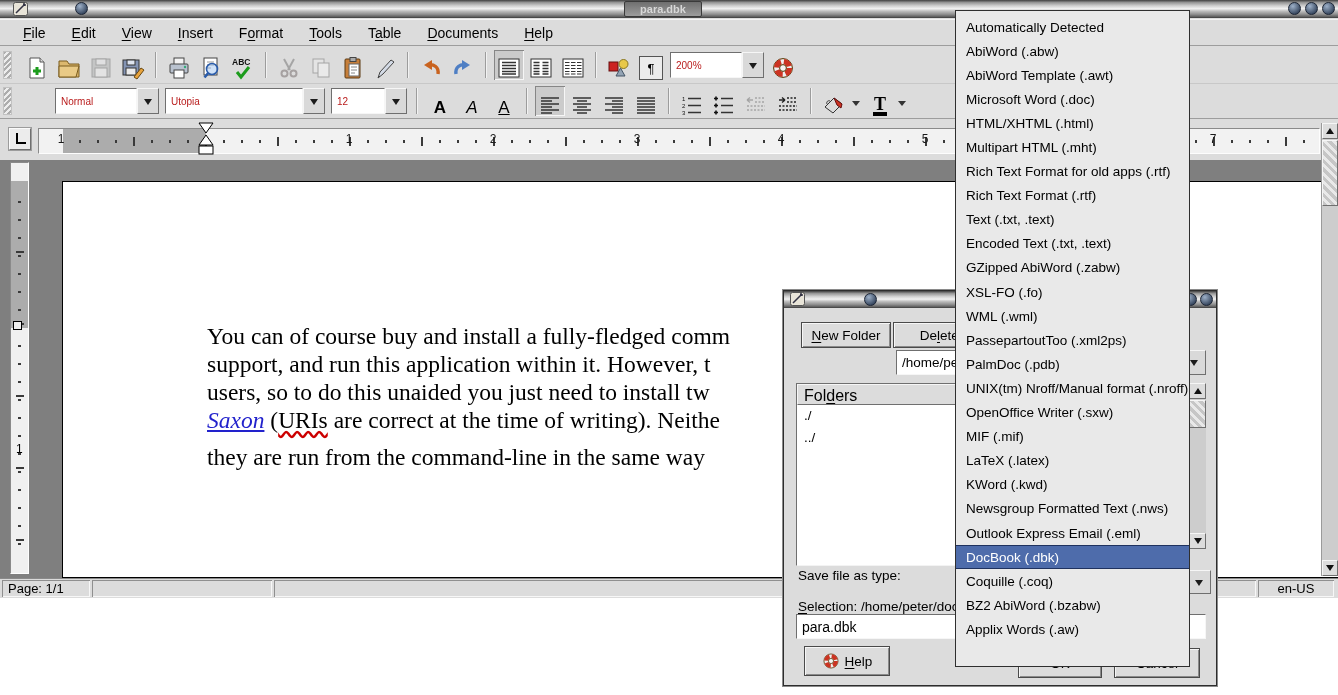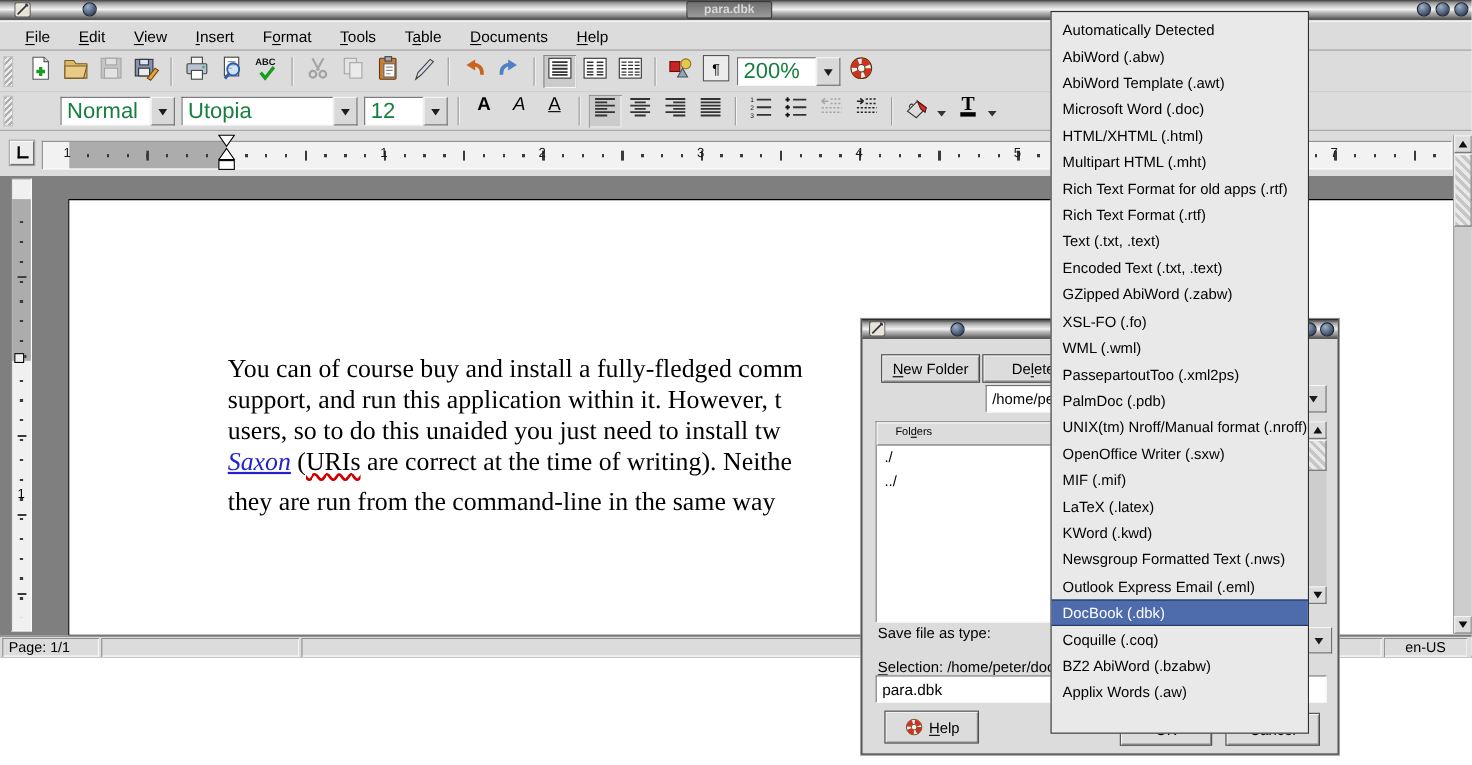--- a/index.html
+++ b/index.html
@@ -15,27 +15,27 @@
   .round-btn{position:absolute;top:2px;width:13px;height:13px;border-radius:50%;border:1px solid #1d2636;
     background:radial-gradient(circle at 35% 30%,#9db0c8,#37475f 75%);box-sizing:border-box;}
   .appicon{position:absolute;left:13px;top:2px;width:15px;height:14px;}
   .menubar{position:absolute;top:19px;left:0;right:0;height:27px;background:#dcdcdc;border-top:1px solid #f4f4f4;
     border-bottom:1px solid #9d9d9d;display:flex;align-items:center;padding-left:10px;font-size:14px;box-sizing:border-box;}
   .menu-item{padding:3px 13px;}
   .toolbar{position:absolute;left:0;right:0;background:#dcdcdc;display:flex;align-items:center;box-sizing:border-box;}
   #toolbar1{top:47px;height:37px;border-bottom:1px solid #c8c8c8;}
   #toolbar2{top:84px;height:35px;border-bottom:1px solid #9d9d9d;}
   .grippy{width:7px;height:26px;margin:0 9px 0 3px;background:repeating-linear-gradient(135deg,#adadad 0 2px,#ededed 2px 4px);border:1px solid #c2c2c2;}
-  .tbtn{width:30px;height:30px;display:flex;align-items:flex-start;justify-content:center;margin:0 1px;box-sizing:border-box;}
+  .tbtn{width:30px;height:30px;display:flex;align-items:flex-end;justify-content:center;margin:0 1px;box-sizing:border-box;}
   .tbtn.pressed{background:#cbcbcb;box-shadow:inset 1px 1px 0 #868686, inset -1px -1px 0 #f6f6f6;}
   .tbtn.disabled{opacity:.40;filter:grayscale(.9);}
   .sep{width:0;height:26px;margin:0 6px;border-left:1px solid #9c9c9c;border-right:1px solid #f2f2f2;}
   .combo{display:flex;height:26px;margin:0 3px;}
-  .combo .field{background:#fff;border:1px solid;border-color:#6f6f6f #f6f6f6 #f6f6f6 #6f6f6f;font-size:20px;
-    padding:0 5px;display:flex;align-items:center;box-sizing:border-box;font-family:inherit;color:#15803d;}
+  .combo .field{background:#fff;border:1px solid;border-color:#6f6f6f #f6f6f6 #f6f6f6 #6f6f6f;font-size:10px;
+    padding:0 5px;display:flex;align-items:center;box-sizing:border-box;font-family:inherit;color:#b91c1c;}
   input.field{outline:none;}
   .combo .arrowbtn{width:22px;background:#d9d9d9;border:1px solid;border-color:#f6f6f6 #6f6f6f #6f6f6f #f6f6f6;
     display:flex;align-items:center;justify-content:center;box-sizing:border-box;}
   .tri-down{width:0;height:0;border:4px solid transparent;border-top:6px solid #1c1c1c;margin-top:5px;}
   .fmtA{font-size:17px;line-height:17px;}
   .bigT{font-family:"Liberation Serif",serif;font-size:18px;font-weight:bold;border-bottom:4px solid #000;line-height:16px;padding:0 1px;}
   .chev{width:0;height:0;border:4px solid transparent;border-top:5px solid #333;margin:8px 4px 0 2px;}
   
   .ruler-row{position:absolute;top:119px;left:0;width:1338px;height:41px;background:#dcdcdc;}
   .tabstop-btn{position:absolute;left:9px;top:9px;width:22px;height:22px;background:#ececec;border:1px solid;
@@ -82,21 +82,21 @@
     box-shadow:0 0 0 1px #8a8a8a;box-sizing:border-box;z-index:50;}
   .dlg-titlebar{position:absolute;left:0;top:0;right:0;height:17px;
     background:linear-gradient(180deg,#3f3f3f 0%,#969696 14%,#cfcfcf 32%,#f1f1f1 48%,#bdbdbd 62%,#8d8d8d 80%,#545454 96%,#2e2e2e 100%);}
   .gtkbtn{position:absolute;background:#dcdcdc;border:1px solid #4a4a4a;
     box-shadow:inset 1px 1px 0 #f6f6f6, inset -1px -1px 0 #8a8a8a;font-size:13.5px;
     display:flex;align-items:center;justify-content:center;box-sizing:border-box;gap:5px;}
   .dlg-label{position:absolute;font-size:13.5px;}
   .folders{position:absolute;left:12px;top:92px;width:168px;height:183px;background:#fff;border:1px solid;
     border-color:#6f6f6f #f3f3f3 #f3f3f3 #6f6f6f;box-sizing:border-box;}
   .folders .hdr{height:21px;background:#dcdcdc;border:1px solid;border-color:#f6f6f6 #6f6f6f #6f6f6f #f6f6f6;
-    font-size:10px;padding:2px 16px;box-sizing:border-box;}
+    font-size:16px;padding:2px 6px;box-sizing:border-box;}
   .folder-item{font-size:13.5px;padding:3px 7px;height:22px;box-sizing:border-box;}
   .fscroll{position:absolute;left:405px;top:92px;width:17px;height:166px;background:#cdcdcd;box-sizing:border-box;}
   .dlg-input{position:absolute;left:12px;top:323px;width:410px;height:25px;background:#fff;border:1px solid;
     border-color:#6f6f6f #f6f6f6 #f6f6f6 #6f6f6f;font-size:14px;padding:0 5px;box-sizing:border-box;font-family:inherit;}
   .combo-field{position:absolute;background:#fff;border:1px solid;border-color:#6f6f6f #f6f6f6 #f6f6f6 #6f6f6f;
     font-size:13.5px;display:flex;align-items:center;padding:0 5px;box-sizing:border-box;}
   .arrow-sq{position:absolute;background:#d9d9d9;border:1px solid;border-color:#f6f6f6 #6f6f6f #6f6f6f #f6f6f6;
     display:flex;align-items:center;justify-content:center;box-sizing:border-box;}
   
   .type-menu{position:absolute;left:955px;top:10px;width:235px;height:657px;background:#e9e9e9;border:1px solid #2f2f2f;

